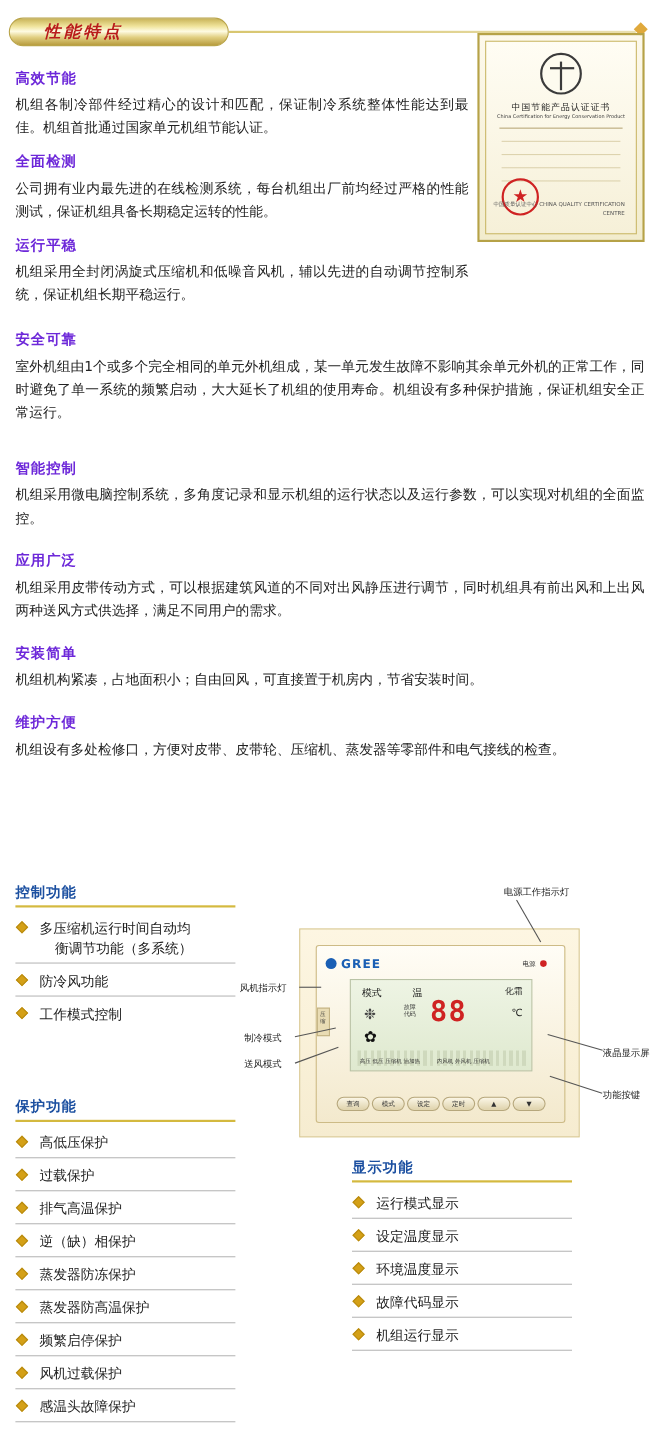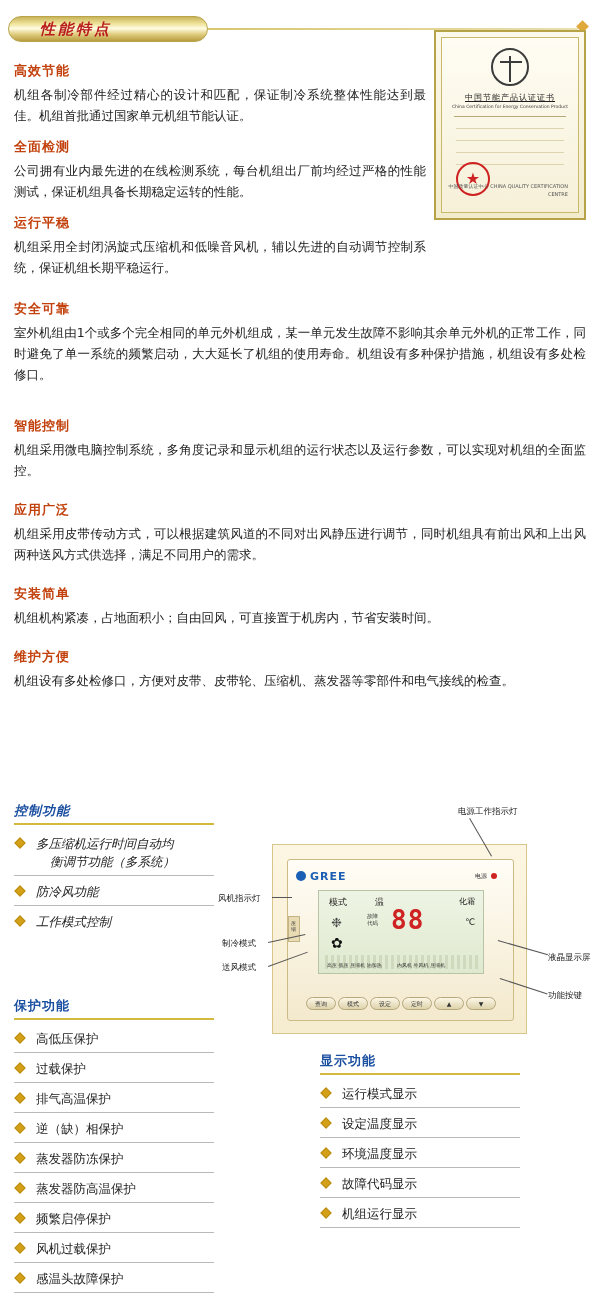--- a/index.html
+++ b/index.html
@@ -38,21 +38,21 @@
   }
   .banner-diamond {
     position:absolute; left:578px; top:14px; width:9px; height:9px;
     background:#e0a93c; transform:rotate(45deg);
   }
 
   
   .features { position:absolute; left:14px; top:62px; width:572px; }
   .feat { margin-bottom:12px; }
   .feat h3 {
-    margin:0 0 4px 0; font-size:13px; font-weight:bold; color:#c2410c;
+    margin:0 0 4px 0; font-size:13px; font-weight:bold; color:#6d28d9;
     letter-spacing:1px;
   }
   .feat p {
     margin:0; font-size:12.5px; line-height:21px; color:#222;
     text-align:justify;
   }
   .feat.narrow p { width:412px; }
 
   
   .cert {
@@ -77,21 +77,21 @@
   .cert-logo:after{
     content:""; position:absolute; left:50%; top:6px; transform:translateX(-50%);
     width:2px; height:26px; background:#3b3b3b;
   }
   .cert-logo:before{
     content:""; position:absolute; left:7px; top:11px;
     width:22px; height:2px; background:#3b3b3b;
   }
   .cert-t1 {
     position:absolute; top:54px; left:0; width:100%; text-align:center;
-    font-size:8px; color:#1e1e1e; letter-spacing:1px;text-decoration:underline;
+    font-size:8px; color:#1e1e1e; letter-spacing:1px;
   }
   .cert-t2 {
     position:absolute; top:66px; left:0; width:100%; text-align:center;
     font-size:4.5px; color:#3b3b3b;
   }
   .cert-rule { position:absolute; left:12px; right:12px; height:1px; background:#b9a97a; }
   .cert-line { position:absolute; left:14px; right:14px; height:1px; background:#ddd3ae; }
   .cert-stamp {
     position:absolute; left:14px; bottom:16px; width:34px; height:34px;
     border:2px solid #cf2222; border-radius:50%;
@@ -101,21 +101,21 @@
     position:absolute; right:10px; bottom:14px; font-size:5px; color:#555; text-align:right; line-height:8px;
   }
 
   
   .sect-title {
     font-size:13px; font-weight:bold; color:#1b4fa0; letter-spacing:1px;
     display:inline-block;
   }
   .sect-underline { height:2px; background:#d4b93f; margin-top:3px; }
 
-  .ctrl-block { position:absolute; left:14px; top:800px; width:200px;font-style:italic; }
+  .ctrl-block { position:absolute; left:14px; top:800px; width:200px; }
   .prot-block { position:absolute; left:14px; top:995px; width:200px; }
   .disp-block { position:absolute; left:320px; top:1050px; width:200px; }
 
   .list { margin:10px 0 0 0; padding:0; list-style:none; }
   .list li {
     position:relative; padding:0 0 4px 22px; margin-bottom:7px;
     font-size:12.5px; color:#222; line-height:18px;
     border-bottom:1px solid #b9b9b9;
   }
   .list li .dia {
@@ -223,21 +223,21 @@
     <p>公司拥有业内最先进的在线检测系统，每台机组出厂前均经过严格的性能测试，保证机组具备长期稳定运转的性能。</p>
   </div>
 
   <div class="feat narrow">
     <h3>运行平稳</h3>
     <p>机组采用全封闭涡旋式压缩机和低噪音风机，辅以先进的自动调节控制系统，保证机组长期平稳运行。</p>
   </div>
 
   <div class="feat" style="margin-top:22px;">
     <h3>安全可靠</h3>
-    <p>室外机组由1个或多个完全相同的单元外机组成，某一单元发生故障不影响其余单元外机的正常工作，同时避免了单一系统的频繁启动，大大延长了机组的使用寿命。机组设有多种保护措施，机组设有多处检修口。</p>
+    <p>室外机组由1个或多个完全相同的单元外机组成，某一单元发生故障不影响其余单元外机的正常工作，同时避免了单一系统的频繁启动，大大延长了机组的使用寿命。机组设有多种保护措施，保证机组安全正常运行。</p>
   </div>
 
   <div class="feat" style="margin-top:32px;">
     <h3>智能控制</h3>
     <p>机组采用微电脑控制系统，多角度记录和显示机组的运行状态以及运行参数，可以实现对机组的全面监控。</p>
   </div>
 
   <div class="feat" style="margin-top:20px;">
     <h3>应用广泛</h3>
     <p>机组采用皮带传动方式，可以根据建筑风道的不同对出风静压进行调节，同时机组具有前出风和上出风两种送风方式供选择，满足不同用户的需求。</p>

